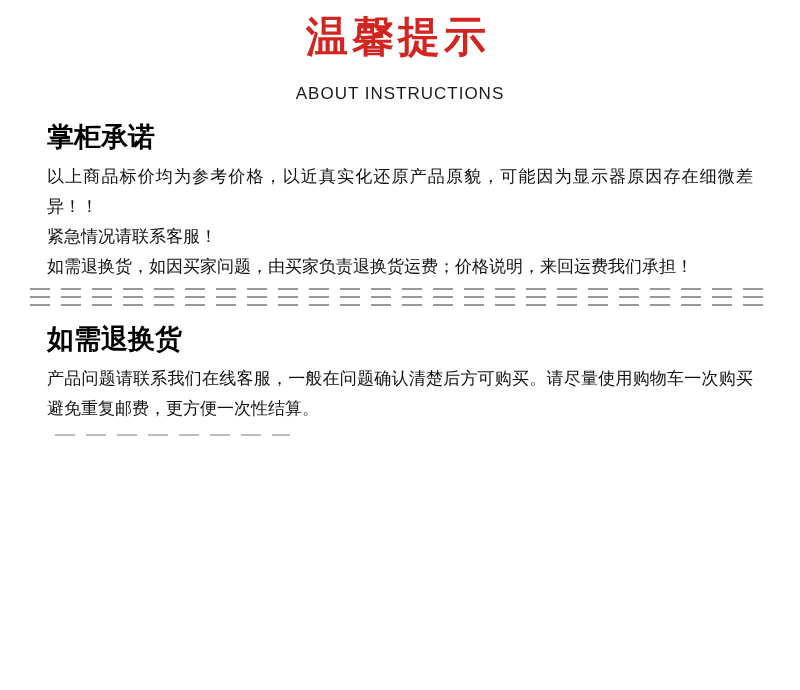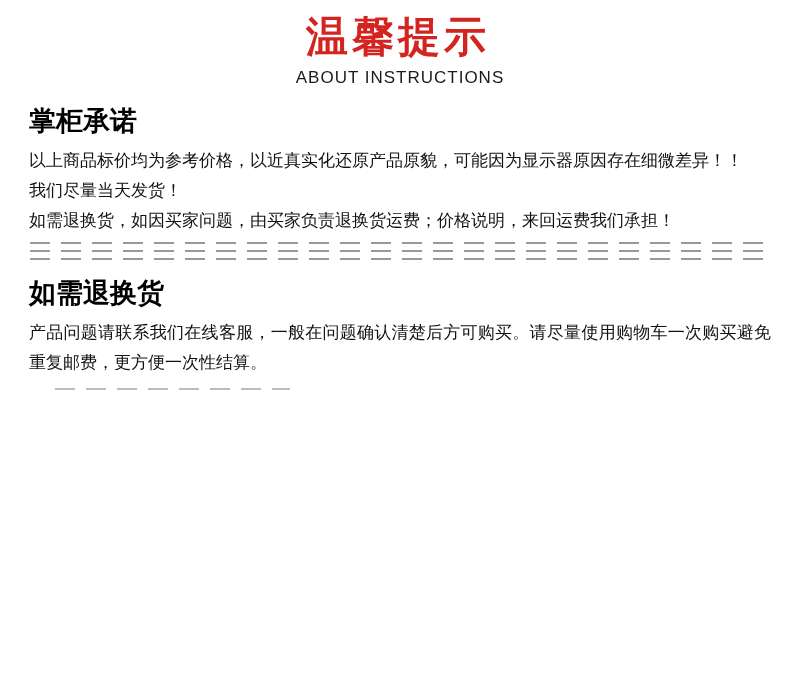--- a/index.html
+++ b/index.html
@@ -22,28 +22,29 @@
   .page-title {
     margin: 12px 4px 0 0;
     font-family: Liberation Mono, monospace;
     font-weight: 900;
     font-size: 42px;
     line-height: 56px;
     letter-spacing: 4px;
     color: #d42420;
   }
   .page-subtitle {
+    margin-top: 16px;
     font-family: "Liberation Sans", sans-serif;
     font-size: 17px;
     line-height: 20px;
     letter-spacing: 1px;
     color: #1a1a1a;
   }
   .section {
-    padding: 0 29px;
+    padding: 0 47px;
   }
   .section-heading {
     margin: 16px 0 0 0;
     font-family: "Liberation Sans", sans-serif;
     font-weight: 900;
     font-size: 27px;
     line-height: 34px;
     color: #000000;
   }
   .section:first-of-type .section-heading {
@@ -86,21 +87,21 @@
 
   <div class="header">
     <h1 class="page-title">温馨提示</h1>
     <div class="page-subtitle">ABOUT INSTRUCTIONS</div>
   </div>
 
   <div class="section">
     <h2 class="section-heading">掌柜承诺</h2>
     <div class="section-body">
       <p>以上商品标价均为参考价格，以近真实化还原产品原貌，可能因为显示器原因存在细微差异！！</p>
-      <p>我们尽量当天发货！</p>
+      <p>紧急情况请联系客服！</p>
       <p>如需退换货，如因买家问题，由买家负责退换货运费；价格说明，来回运费我们承担！</p>
     </div>
   </div>
 
   <div class="divider"></div>
 
 
   <div class="divider"></div>
 
 

